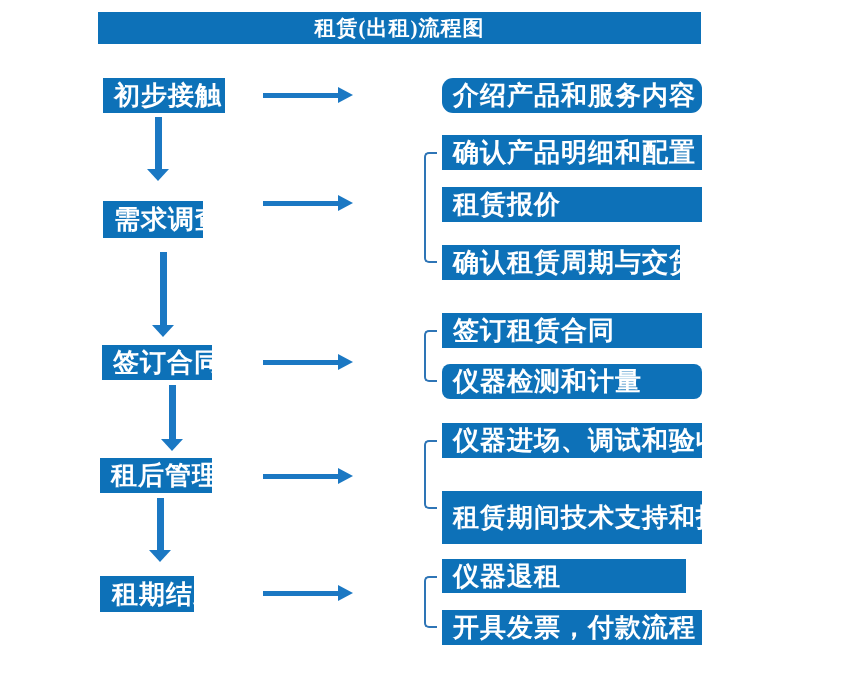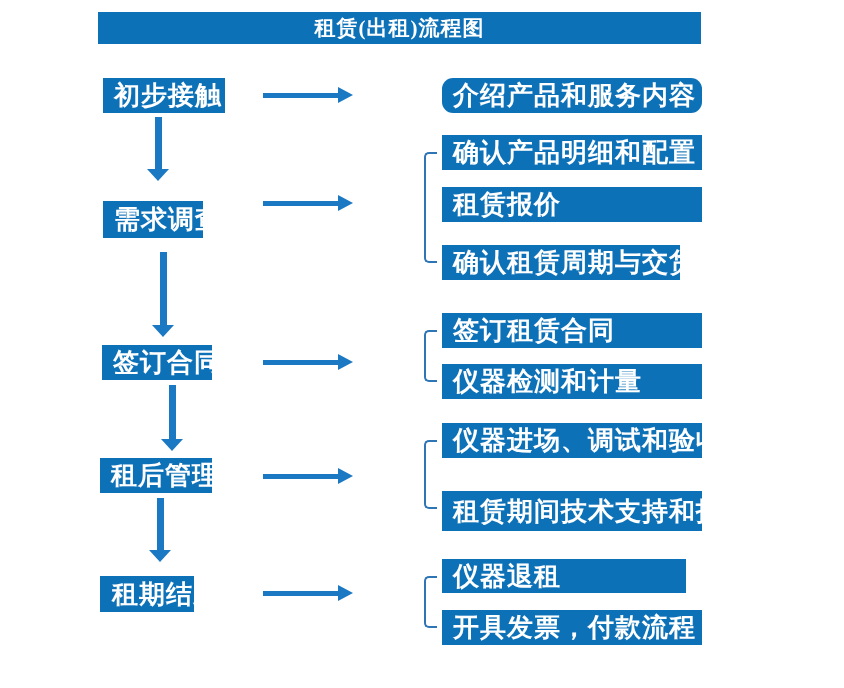--- a/index.html
+++ b/index.html
@@ -79,23 +79,23 @@
       <div class="bluebox" style="left: 103px; top: 78px; width: 122px; height: 35px;">初步接触</div>
       <div class="bluebox" style="left: 103px; top: 201px; width: 100px; height: 37px;">需求调查</div>
       <div class="bluebox" style="left: 102px; top: 345px; width: 110px; height: 35px;">签订合同</div>
       <div class="bluebox" style="left: 100px; top: 458px; width: 112px; height: 35px;">租后管理</div>
       <div class="bluebox" style="left: 100px; top: 576px; width: 94px; height: 36px; padding-left: 12px;">租期结束</div>
       <div class="bluebox" style="left: 442px; top: 78px; width: 260px; height: 35px; border-radius: 11px;">介绍产品和服务内容</div>
       <div class="bluebox" style="left: 442px; top: 135px; width: 260px; height: 35px;">确认产品明细和配置</div>
       <div class="bluebox" style="left: 442px; top: 187px; width: 260px; height: 35px; font-family: Liberation Mono, monospace;">租赁报价</div>
       <div class="bluebox" style="left: 442px; top: 245px; width: 238px; height: 35px;">确认租赁周期与交货时间</div>
       <div class="bluebox" style="left: 442px; top: 313px; width: 260px; height: 35px;">签订租赁合同</div>
-      <div class="bluebox" style="left: 442px; top: 364px; width: 260px; height: 35px;">仪器检测和计量</div>
+      <div class="bluebox" style="left: 442px; top: 364px; width: 260px; height: 35px; border-radius: 8px;">仪器检测和计量</div>
       <div class="bluebox" style="left: 442px; top: 423px; width: 260px; height: 35px;">仪器进场、调试和验收</div>
-      <div class="bluebox" style="left: 442px; top: 491px; width: 260px; height: 40px;">租赁期间技术支持和指导</div>
+      <div class="bluebox" style="left: 442px; top: 491px; width: 260px; height: 53px;">租赁期间技术支持和指导</div>
       <div class="bluebox" style="left: 442px; top: 559px; width: 244px; height: 34px;">仪器退租</div>
       <div class="bluebox" style="left: 442px; top: 610px; width: 260px; height: 35px;">开具发票，付款流程</div>
       <div class="harrow" style="left: 263px; top: 87px; width: 90px; height: 16px;">
         <div class="shaft"></div>
         <div class="head"></div>
       </div>
       <div class="harrow" style="left: 263px; top: 195px; width: 90px; height: 16px;">
         <div class="shaft"></div>
         <div class="head"></div>
       </div>

